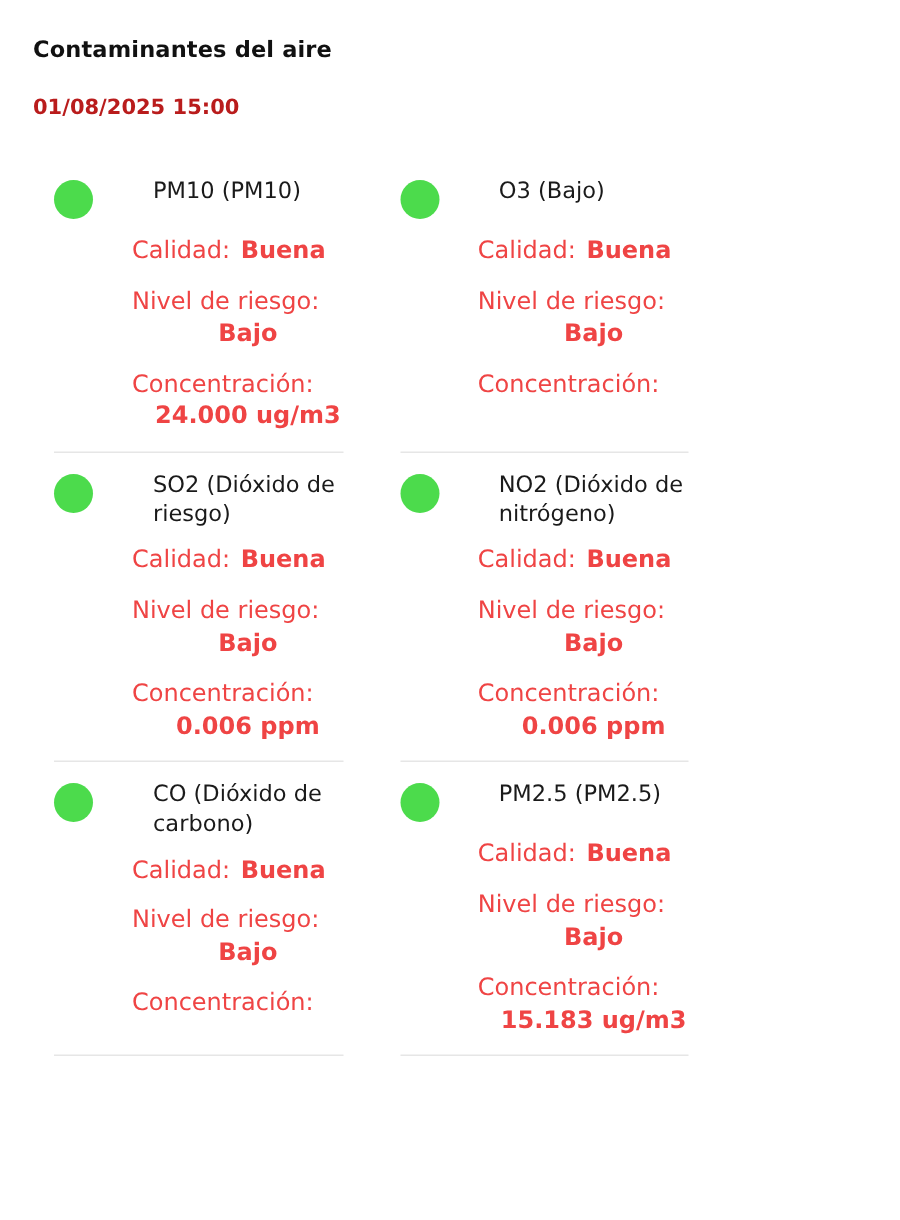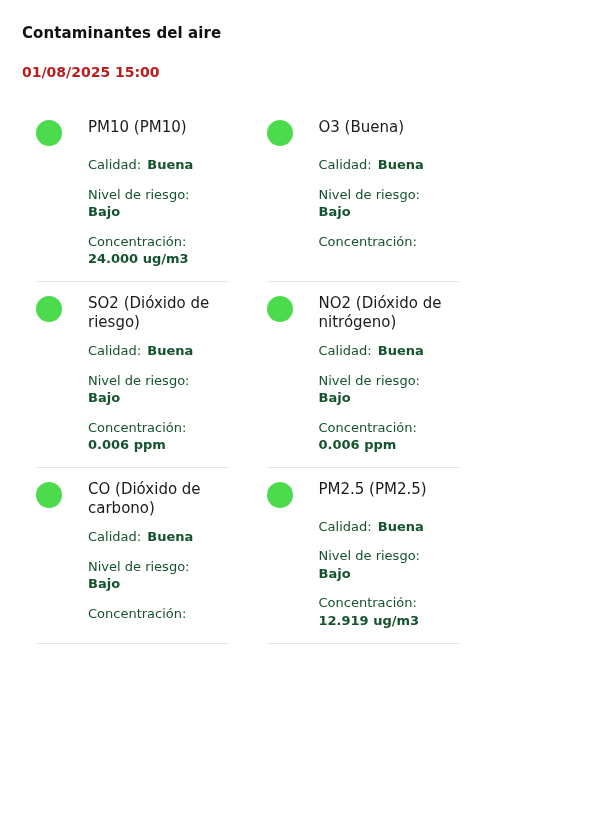--- a/index.html
+++ b/index.html
@@ -60,50 +60,51 @@
   }
   .dot {
     width: 26px;
     height: 26px;
     border-radius: 50%;
     flex: 0 0 26px;
     margin-top: 2px;
     background: #4CDB4C;
   }
   .pollutant-name {
-    margin-left: 26px;
+    margin-left: 40px;
     font-size: 15px;
     line-height: 1.28;
     color: #1a1a1a;
     max-width: 175px;
   }
   .fields {
     margin-left: 52px;
     margin-top: 10px;
   }
   .field {
-    font-size: 13px;
+    font-size: 16px;
     line-height: 1.35;
-    color: #14532d;
+    color: #ef4444;
     margin-bottom: 12px;
   }
   .field:last-child {
     margin-bottom: 0;
   }
   .field .label {
     font-weight: normal;
   }
   .field .value {
     font-weight: bold;
   }
   .field.inline .value {
     margin-left: 2px;
   }
   .field.stacked .value {
     display: block;
+    text-align: center;
   }
 </style>
 </head>
 <body>
 
 <div class="page">
 
   <div class="title">Contaminantes del aire</div>
   <div class="subtitle">01/08/2025 15:00</div>
 
@@ -126,21 +127,21 @@
         <div class="field stacked">
           <span class="label">Concentración:</span>
           <span class="value">24.000 ug/m3</span>
         </div>
       </div>
     </div>
 
     <div class="cell divider-bottom">
       <div class="row-head">
         <span class="dot" style="background: rgb(76, 219, 76);"></span>
-        <span class="pollutant-name">O3 (Buena)</span>
+        <span class="pollutant-name">O3 (Bajo)</span>
       </div>
       <div class="fields">
         <div class="field inline">
           <span class="label">Calidad:</span>
           <span class="value">Buena</span>
         </div>
         <div class="field stacked">
           <span class="label">Nivel de riesgo:</span>
           <span class="value">Bajo</span>
         </div>
@@ -223,19 +224,19 @@
         <div class="field inline">
           <span class="label">Calidad:</span>
           <span class="value">Buena</span>
         </div>
         <div class="field stacked">
           <span class="label">Nivel de riesgo:</span>
           <span class="value">Bajo</span>
         </div>
         <div class="field stacked">
           <span class="label">Concentración:</span>
-          <span class="value">12.919 ug/m3</span>
+          <span class="value">15.183 ug/m3</span>
         </div>
       </div>
     </div>
 
   </div>
 </div>
 
 </body></html>

